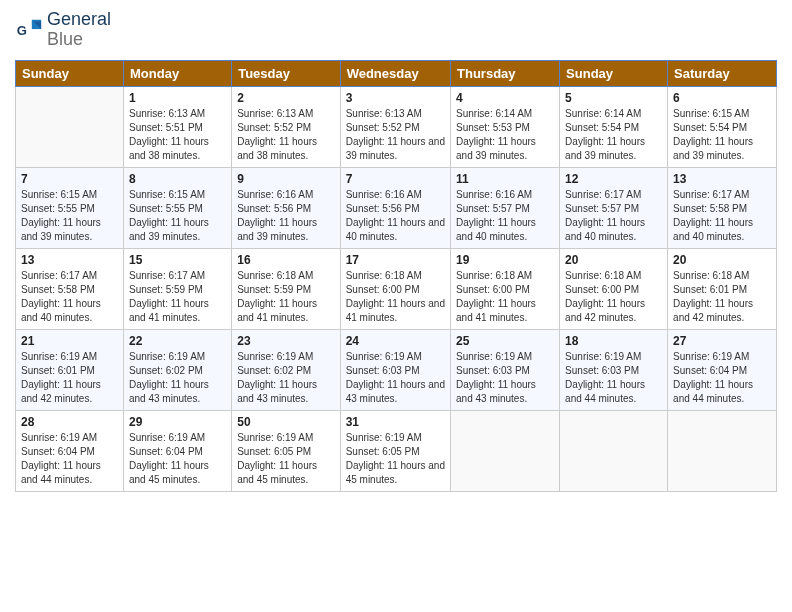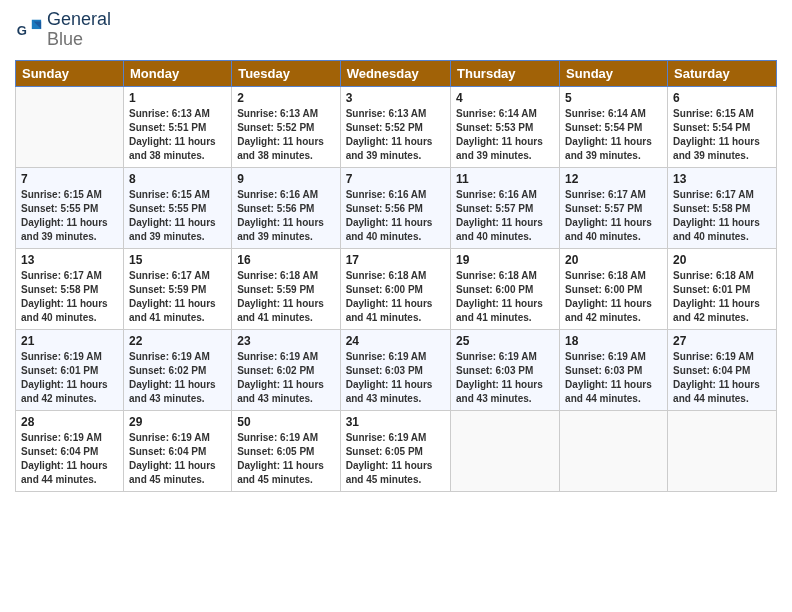--- a/index.html
+++ b/index.html
@@ -75,21 +75,20 @@
       font-size: 12px;
       font-weight: bold;
       color: #222;
       display: block;
       margin-bottom: 2px;
     }
     .day-info {
       color: #333;
       font-size: 10px;
       line-height: 1.4;
-      font-weight: bold;
     }
     .empty-cell {
       background: #f9f9f9 !important;
     }
   </style>
 </head>
 <body>
 
 <div class="header">
   <div class="logo">

